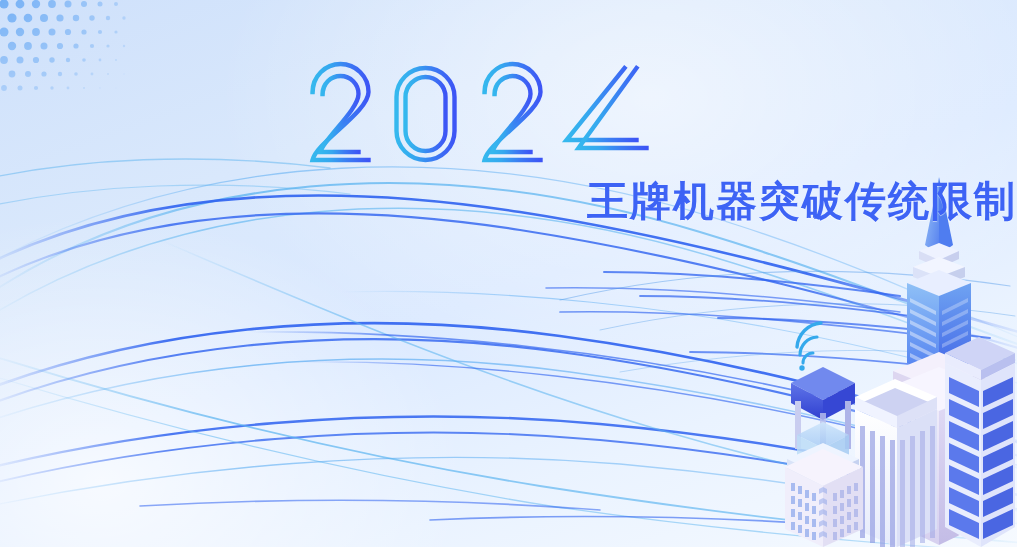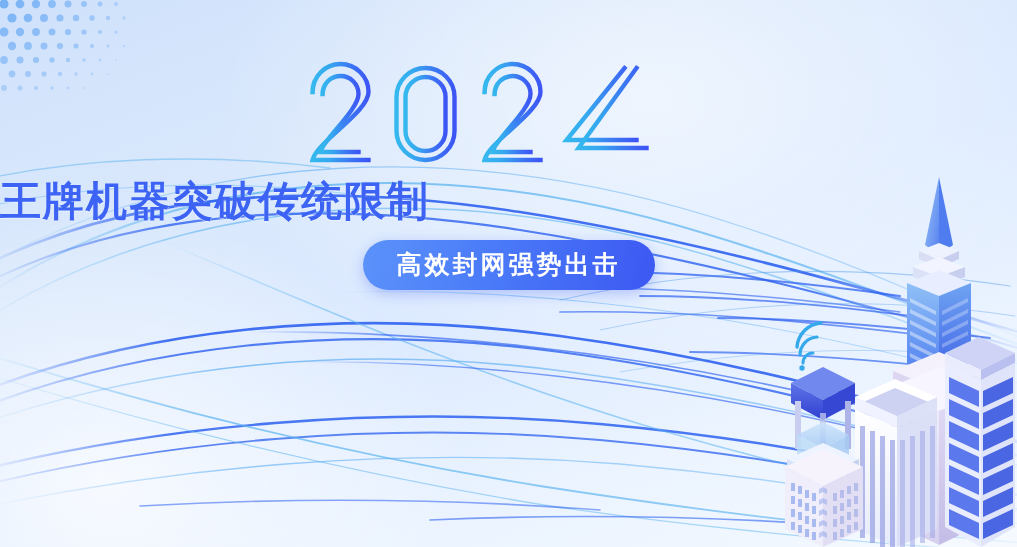--- a/index.html
+++ b/index.html
@@ -69,21 +69,21 @@
     width: 1017px;
     text-align: center;
     height: 120px;
   }
 
   .headline {
     position: absolute;
     left: 0;
     top: 176px;
     width: 1017px;
-    text-align: left;
+    text-align: right;
     font-size: 41px;
     font-weight: bold;
     letter-spacing: 2px;
     color: #3d63f5;
     text-shadow: 0 1px 0 rgba(255,255,255,0.45);
     line-height: 50px;
     white-space: nowrap;
   }
 
   .pillwrap {
@@ -497,18 +497,15 @@
 
         <path d="M326,12 L268,84 L338,84"></path>
         <path d="M338,12 L280,92 L348,92"></path>
         <path d="M326,52 L326,112"></path>
         <path d="M338,40 L338,112"></path>
       </g>
     </svg>
 
     <div class="headline">王牌机器突破传统限制</div>
 
-    <div class="pillwrap">
-      <span class="pill">高效封网强势出击</span>
-    </div>
   </div>
 
 </div>
 
 </body></html>

